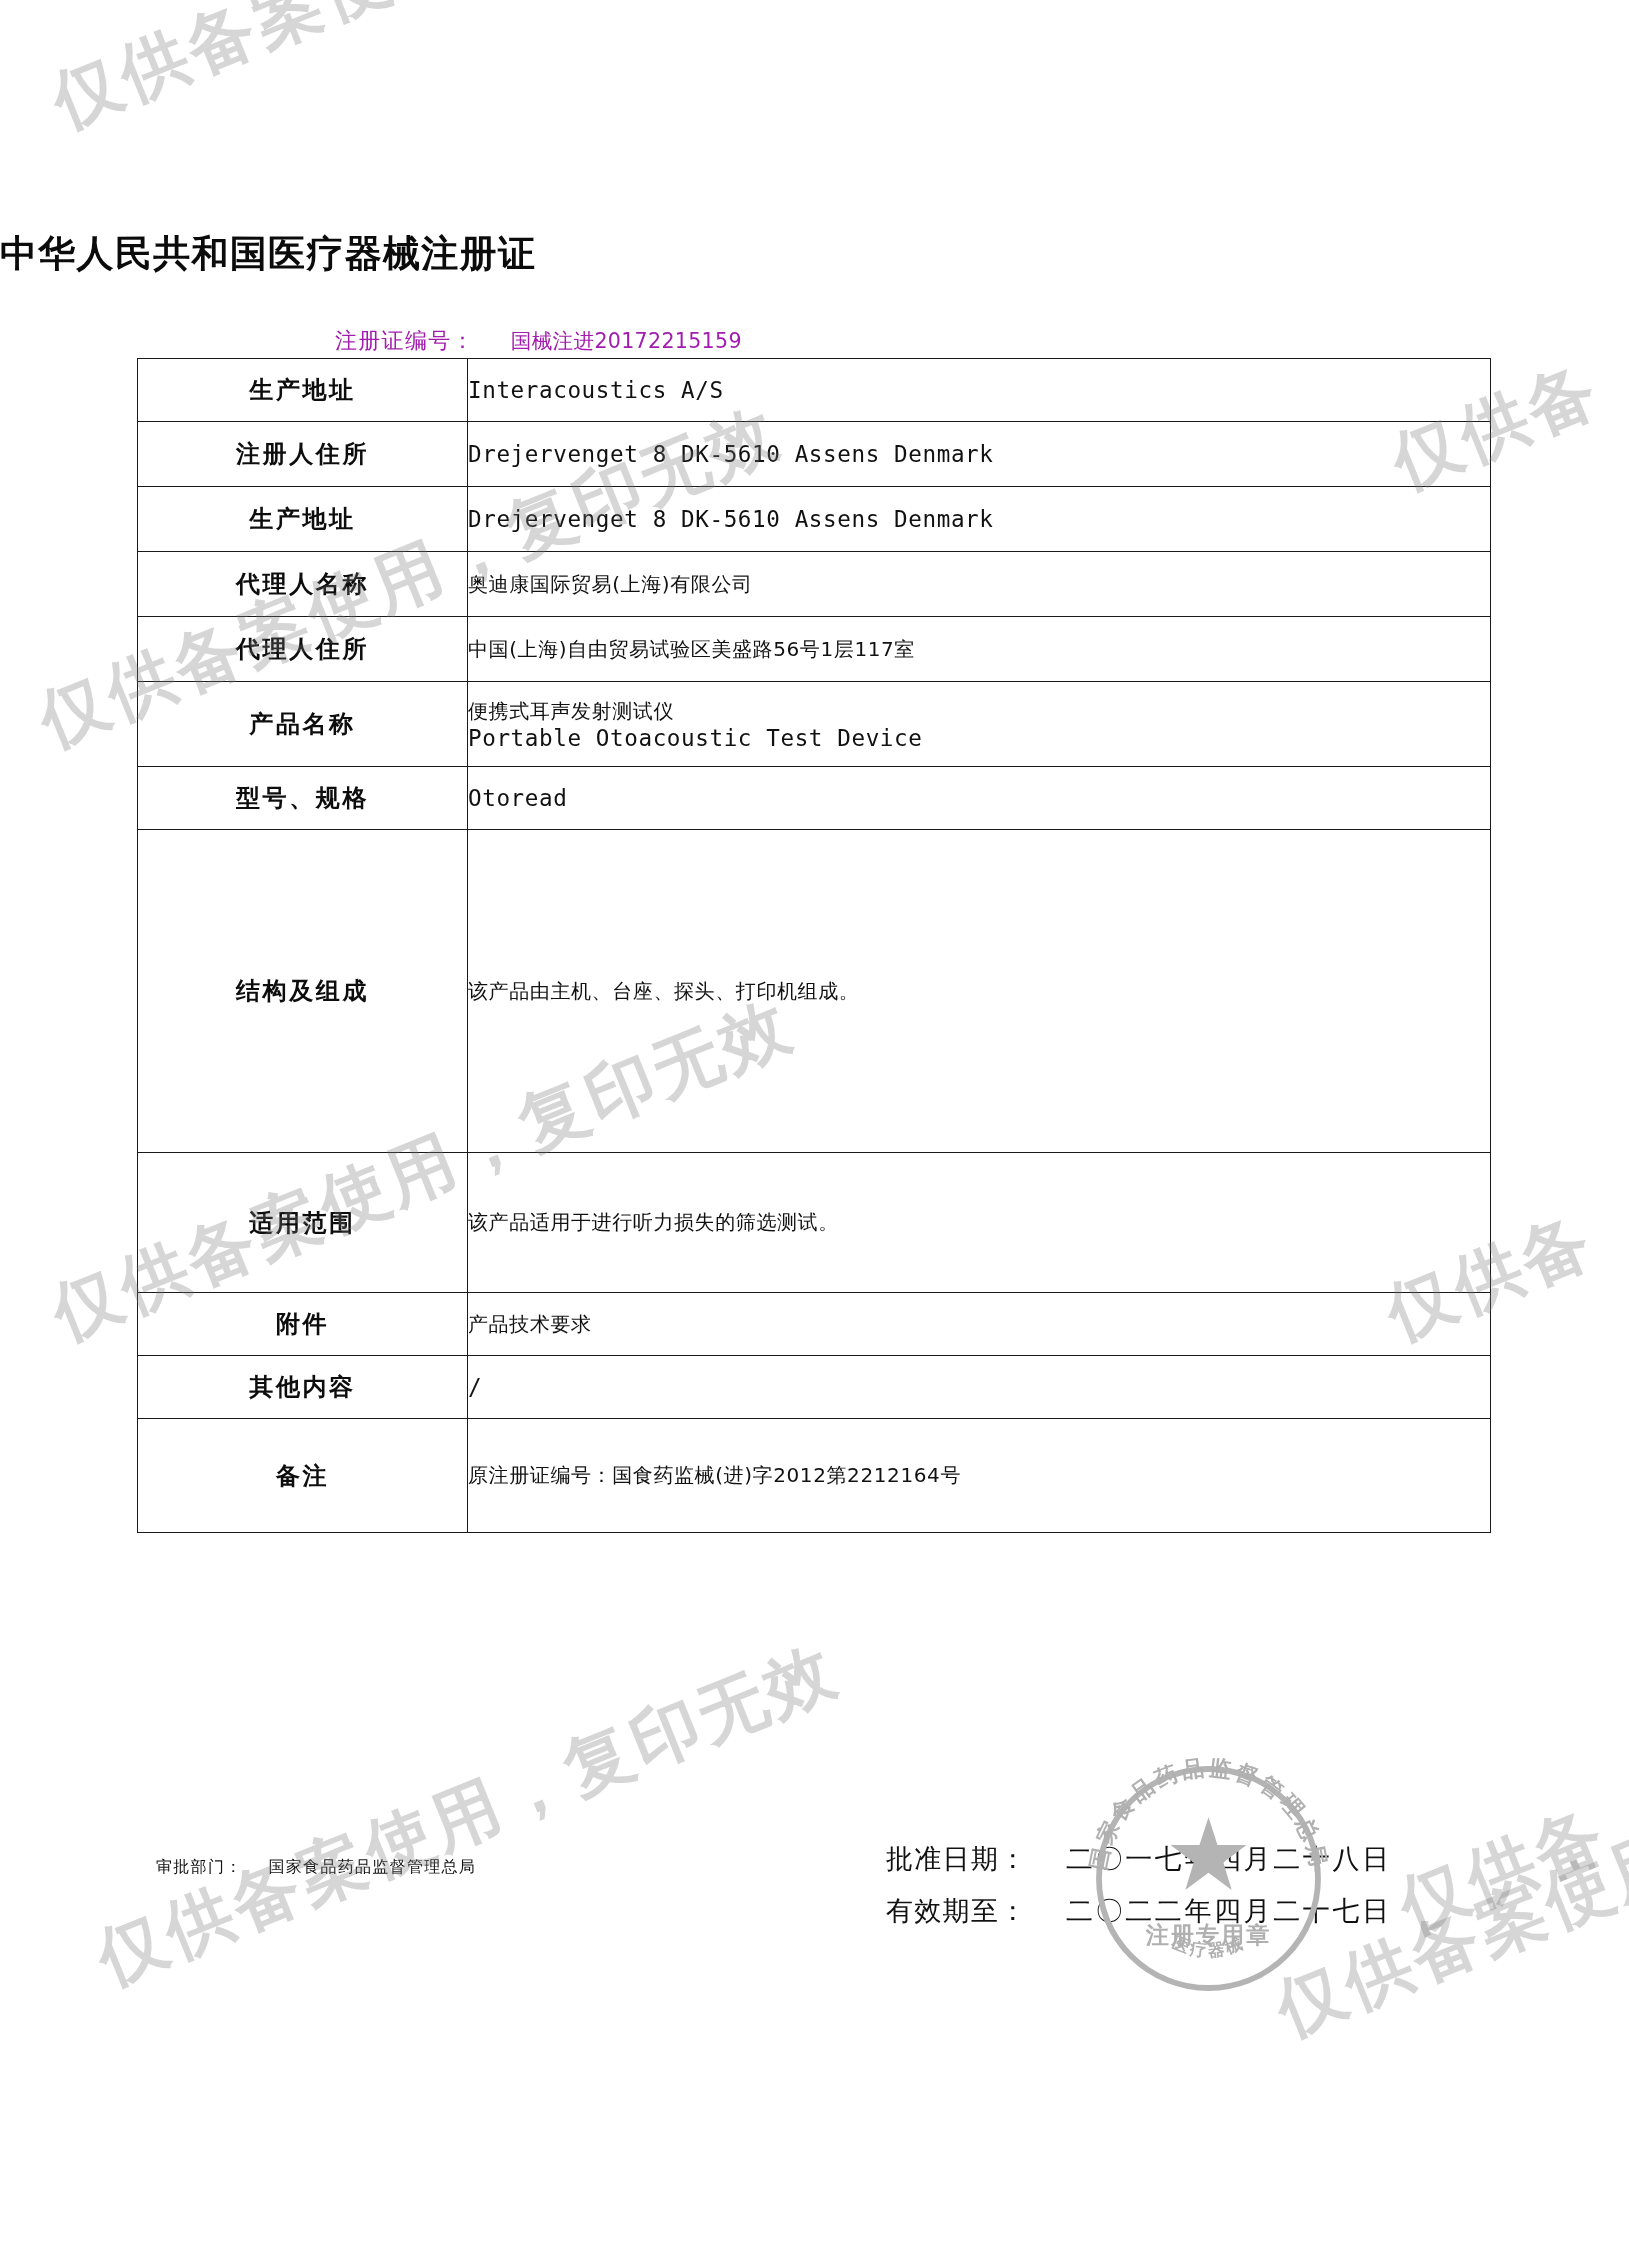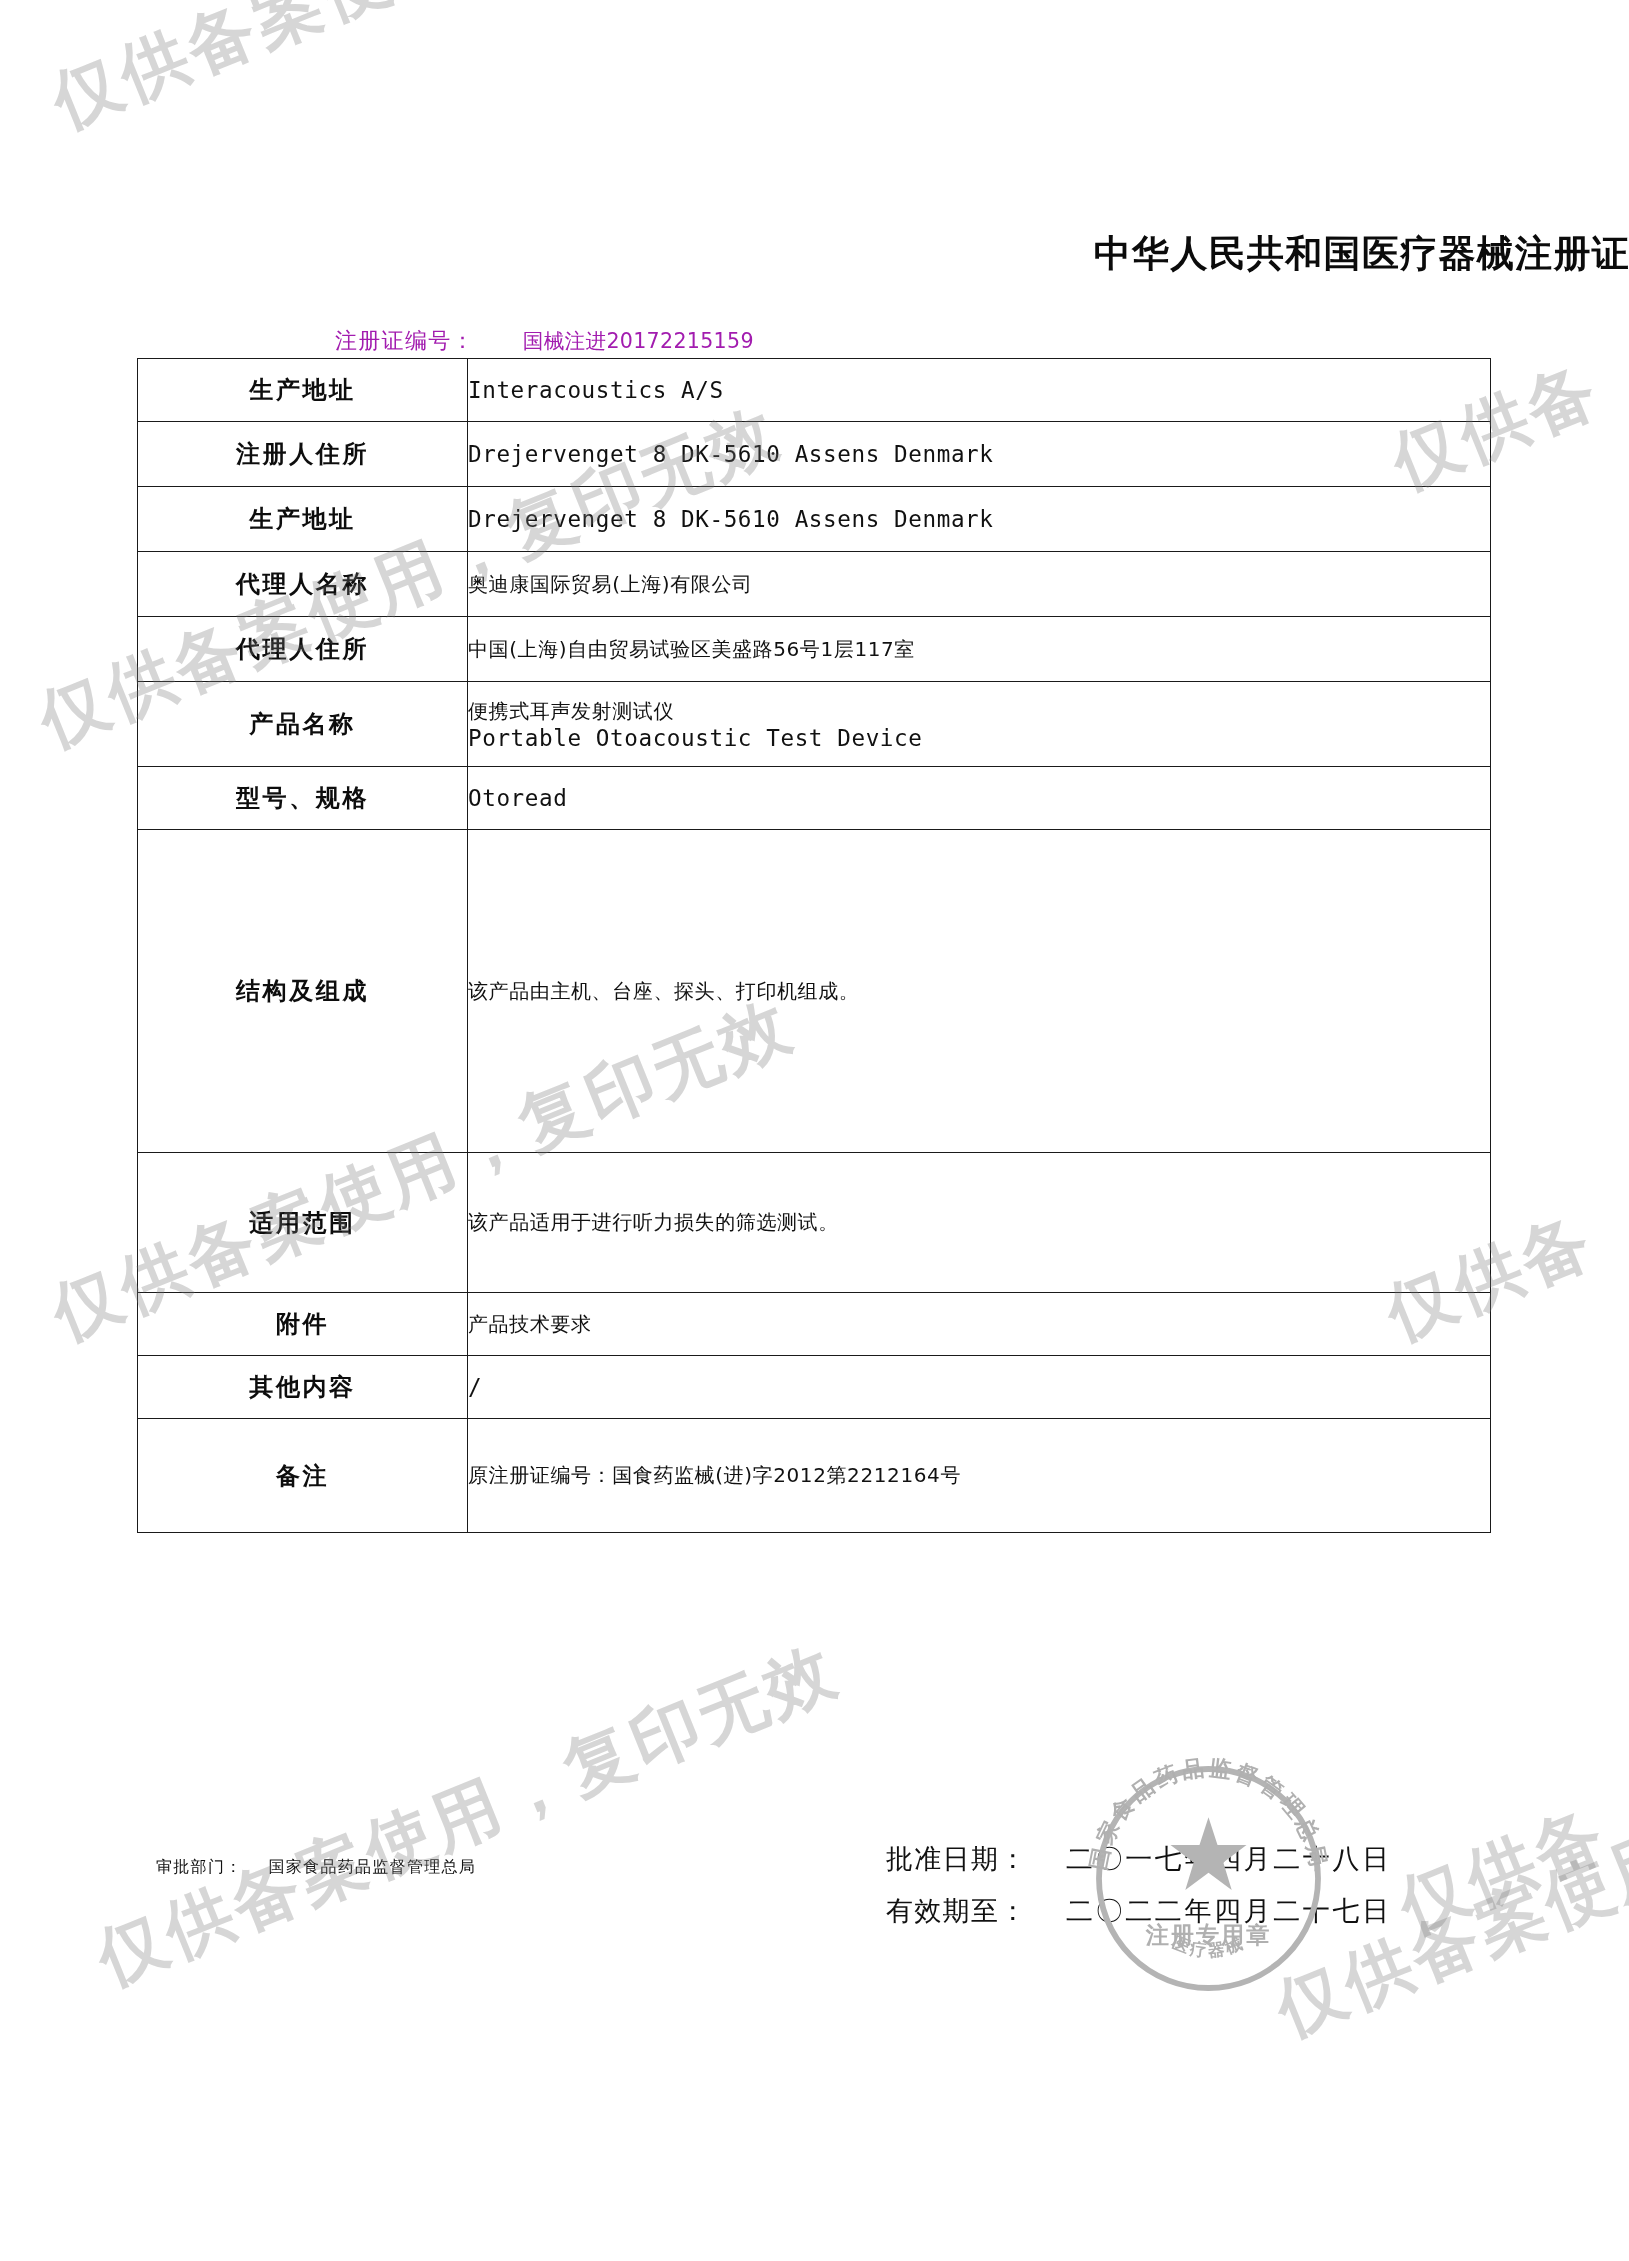--- a/index.html
+++ b/index.html
@@ -39,21 +39,21 @@
     position: absolute;
     inset: 0;
     z-index: 2;
   }
 
   #doc-title {
     position: absolute;
     top: 229px;
     left: 0;
     width: 100%;
-    text-align: right;
+    text-align: left;
     font-family: "DejaVu Sans", sans-serif;
     font-weight: 700;
     font-size: 37px;
     letter-spacing: 1.3px;
     color: #0b0b0b;
   }
 
   #reg-number-row {
     position: absolute;
     top: 326px;
@@ -64,21 +64,20 @@
     display: flex;
     align-items: baseline;
     gap: 36px;
     text-align: right;
   }
   #reg-number-row .rn-label { letter-spacing: 1.3px; }
   #reg-number-row .rn-value {
     font-family: "DejaVu Sans", sans-serif;
     font-size: 20.6px;
     letter-spacing: 0.3px;
-    margin-left: 12px;
   }
 
   
   #main-table {
     position: absolute;
     top: 358px;
     left: 137px;
     width: 1354px;
     border-collapse: collapse;
     table-layout: fixed;

